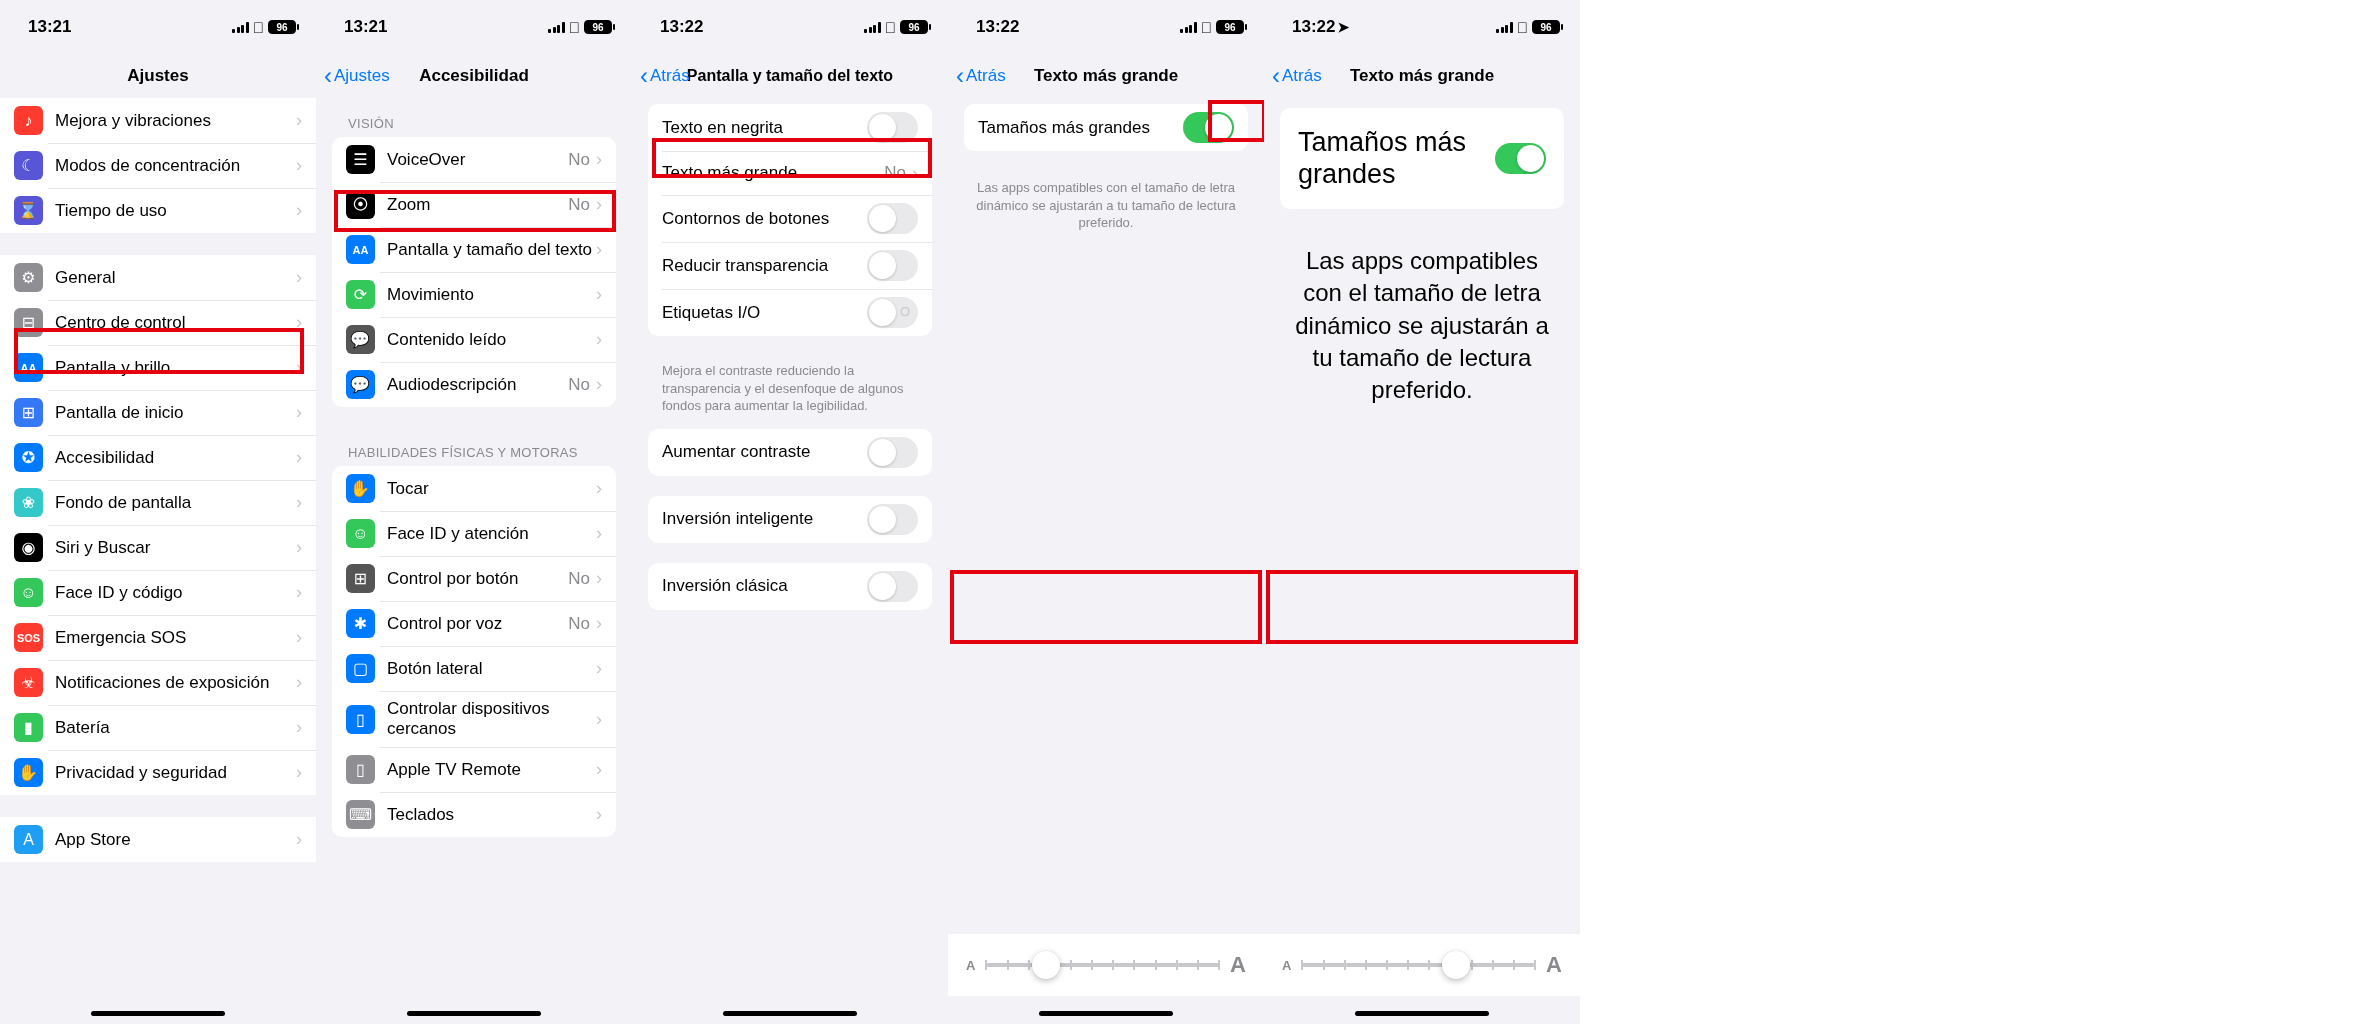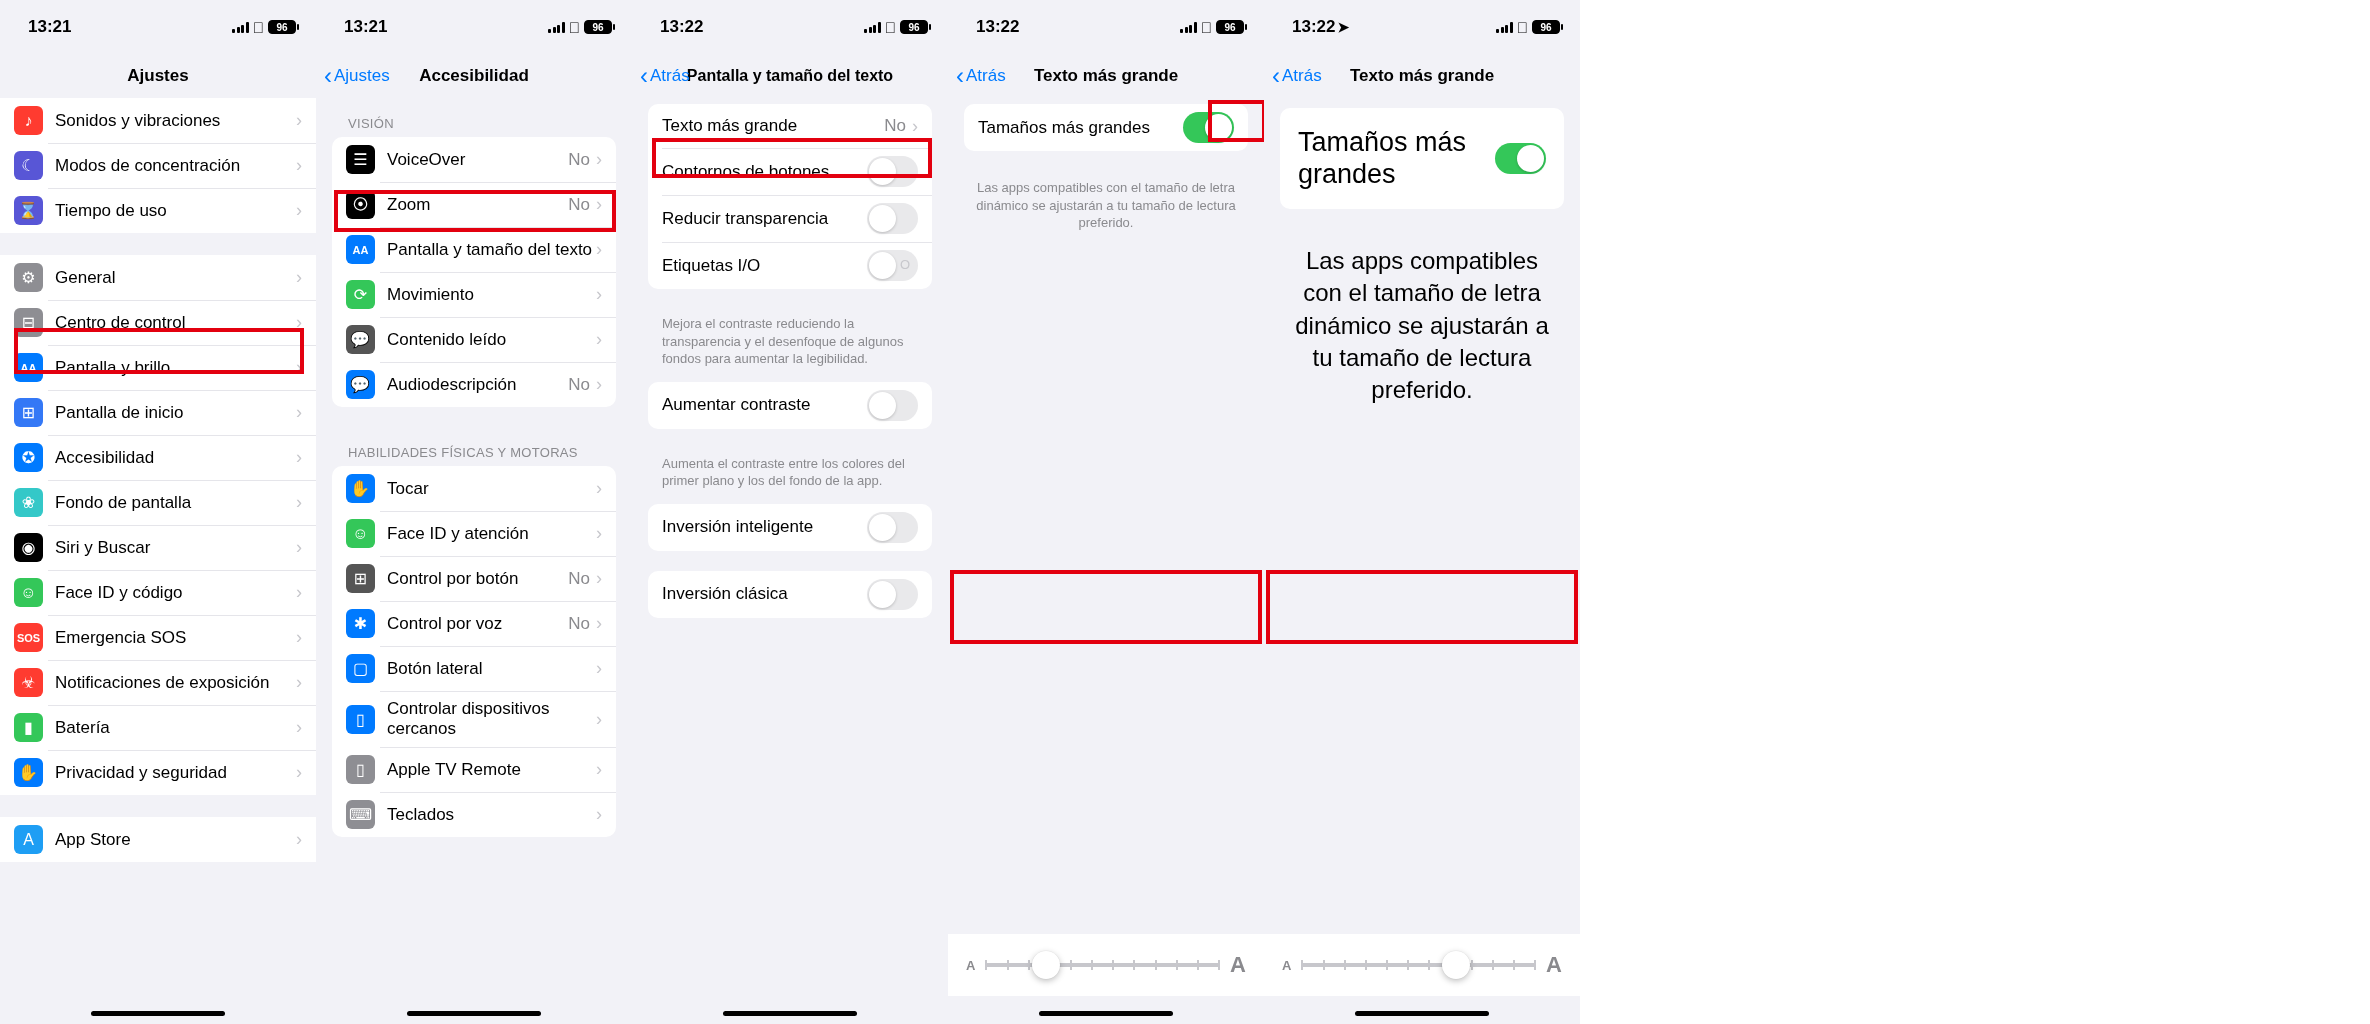--- a/index.html
+++ b/index.html
@@ -157,21 +157,21 @@
       <span class="batt">96</span>
     </span>
   </div>
   <div class="nav">
     <span class="nav-title big">Ajustes</span>
   </div>
   <div class="scroll">
     <div class="group flush" id="p1g1">
         <div class="row">
           <span class="row-icon" style="background: rgb(255, 59, 48);">♪</span>
-          <span class="row-label">Sonidos y vibraciones</span>
+          <span class="row-label">Mejora y vibraciones</span>
           <span class="row-chev">›</span>
         </div>
         <div class="row">
           <span class="row-icon" style="background: rgb(88, 86, 214);">☾</span>
           <span class="row-label">Modos de concentración</span>
           <span class="row-chev">›</span>
         </div>
         <div class="row">
           <span class="row-icon" style="background: rgb(88, 86, 214);">⌛</span>
           <span class="row-label">Tiempo de uso</span>
@@ -379,20 +379,24 @@
   <div class="nav">
     <span class="nav-back">
         <span class="chev">‹</span>
         <span>Atrás</span>
       </span>
     <span class="nav-title" style="font-size:16px">Pantalla y tamaño del texto</span>
   </div>
   <div class="scroll">
     <div class="group" id="p3g1" style="margin-top:6px">
         <div class="row noicon">
+          <span class="row-label">Texto en negrita</span>
+          <span class="toggle"></span>
+        </div>
+        <div class="row noicon">
           <span class="row-label">Texto más grande</span>
           <span class="row-value">No</span>
           <span class="row-chev">›</span>
         </div>
         <div class="row noicon">
           <span class="row-label">Contornos de botones</span>
           <span class="toggle"></span>
         </div>
         <div class="row noicon">
           <span class="row-label">Reducir transparencia</span>
@@ -403,21 +407,20 @@
           <span class="toggle iolabel"></span>
         </div>
       </div>
     <div class="footnote">Mejora el contraste reduciendo la transparencia y el desenfoque de algunos fondos para aumentar la legibilidad.</div>
     <div class="group" id="p3g2">
         <div class="row noicon">
           <span class="row-label">Aumentar contraste</span>
           <span class="toggle"></span>
         </div>
       </div>
-    <div class="footnote">Aumenta el contraste entre los colores del primer plano y los del fondo de la app.</div>
     <div class="group" id="p3g4">
         <div class="row noicon">
           <span class="row-label">Inversión inteligente</span>
           <span class="toggle"></span>
         </div>
       </div>
     <div class="group" id="p3g5">
         <div class="row noicon">
           <span class="row-label">Inversión clásica</span>
           <span class="toggle"></span>

